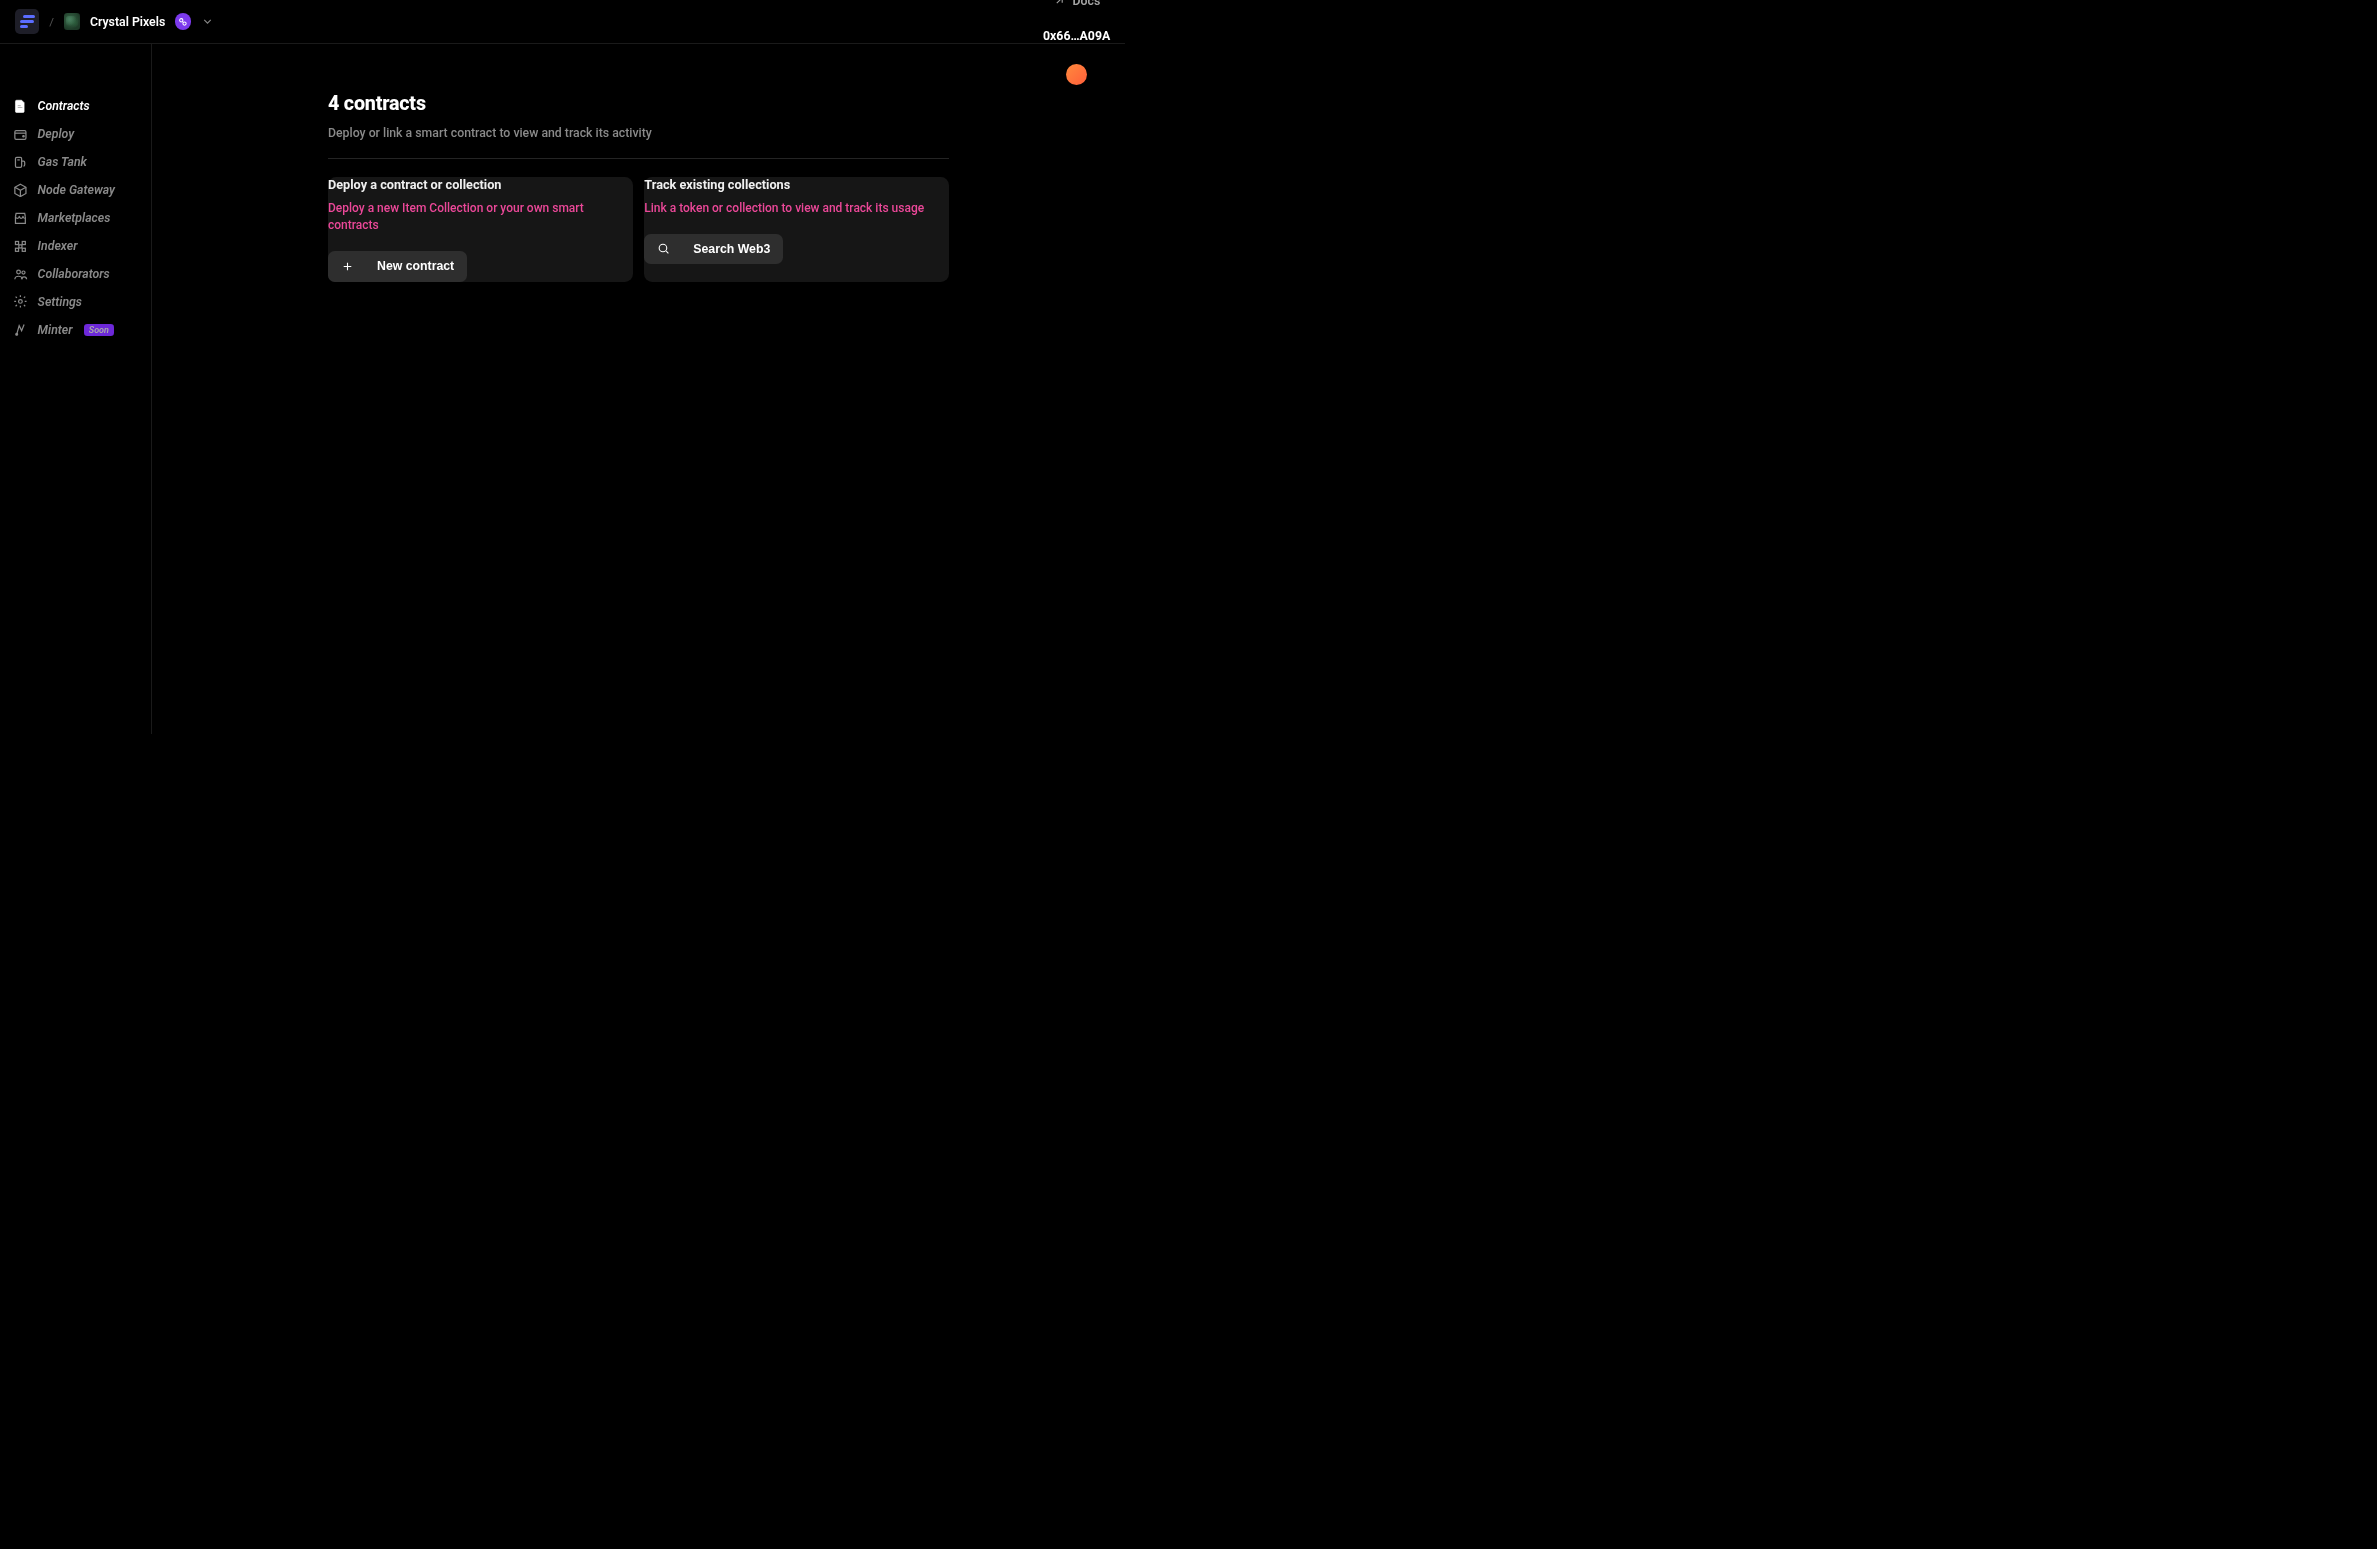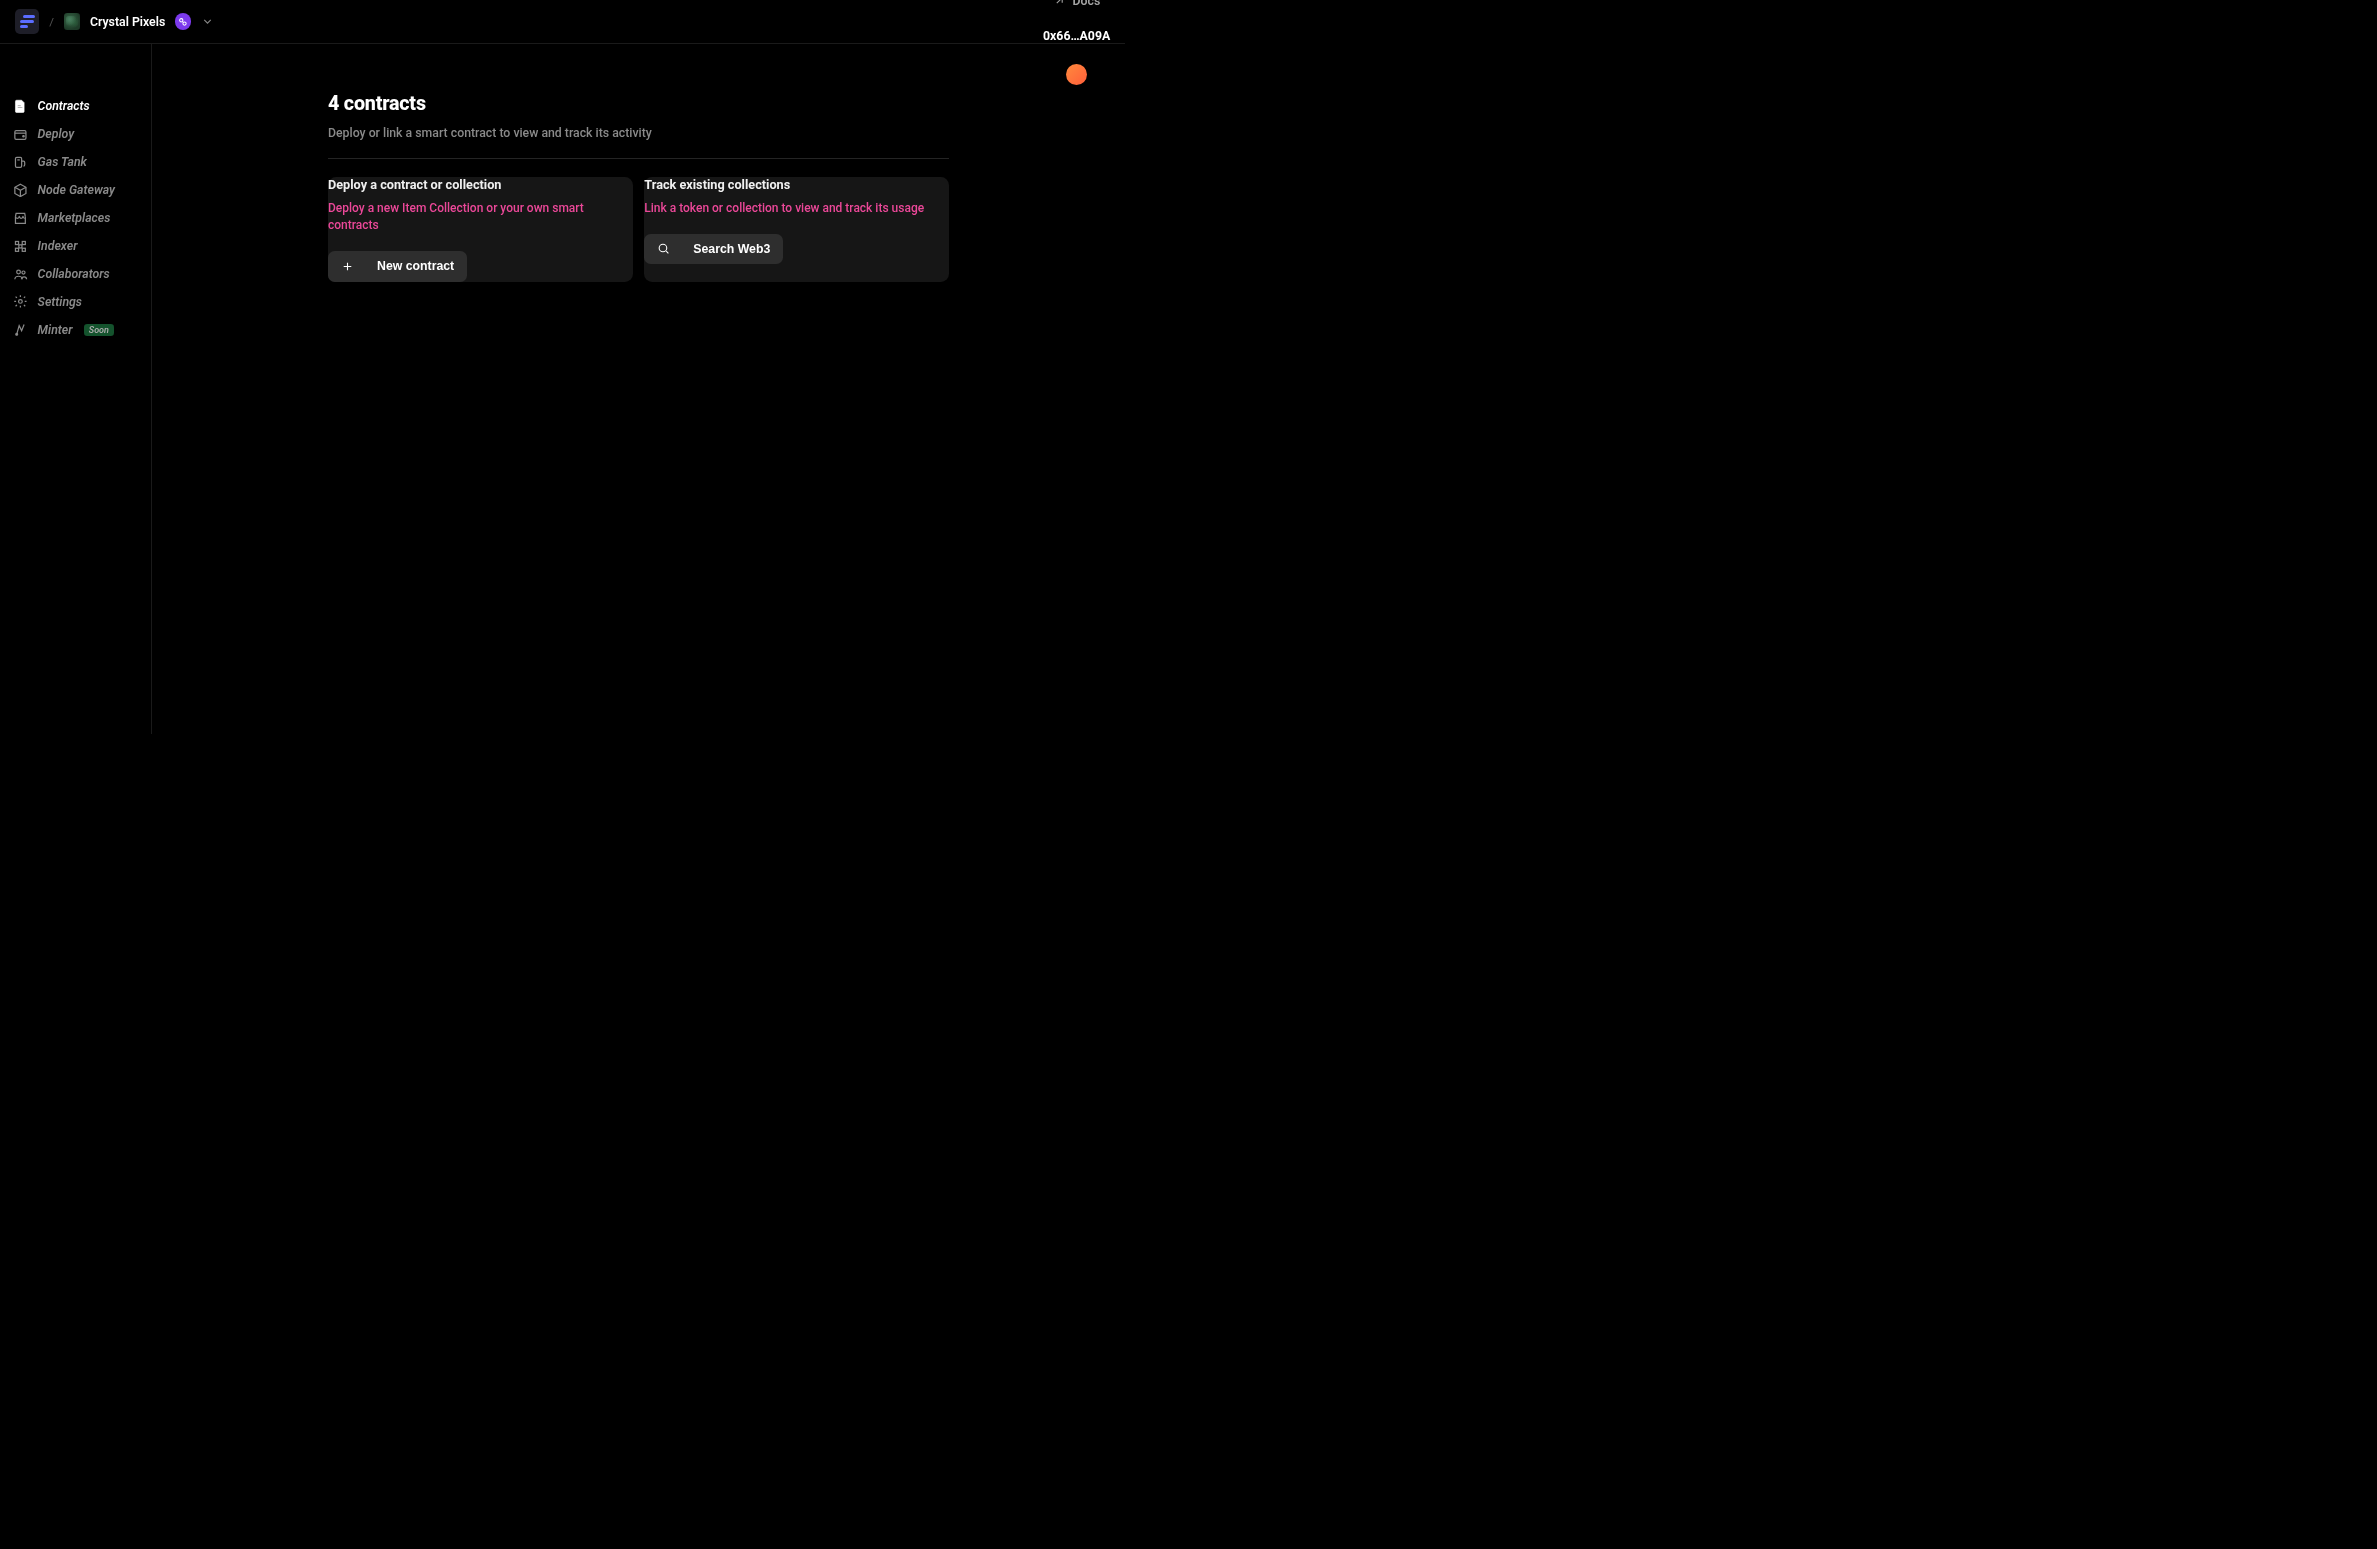--- a/index.html
+++ b/index.html
@@ -100,21 +100,21 @@
     font-size:12.3px; font-weight:600;
     color:#8a8a8a;
     cursor:pointer;
   }
   .side-item.active { color:#fff; }
   .side-item svg { width:14.8px; height:14.8px; flex-shrink:0; }
   .side-item.active svg { stroke:#fff; fill:#fff; }
   .side-item:not(.active) svg { stroke:#8a8a8a; }
   .side-badge {
     font-size:9px; font-weight:600;
-    background:#14532d; color:#aaa;
+    background:#6d28d9; color:#aaa;
     padding:0.8px 4.9px; border-radius:3.3px;
     margin-left:1.6px;
   }
 
   
   .main {
     flex:1;
     padding: 48px 0 0 176px;
   }
   .main-inner { width: 621px; }

